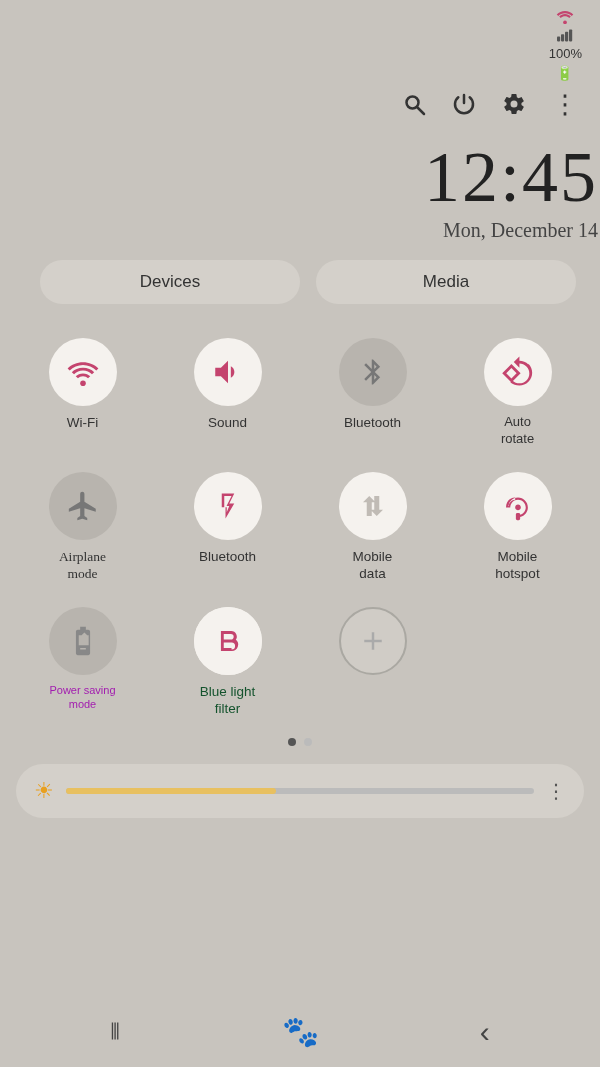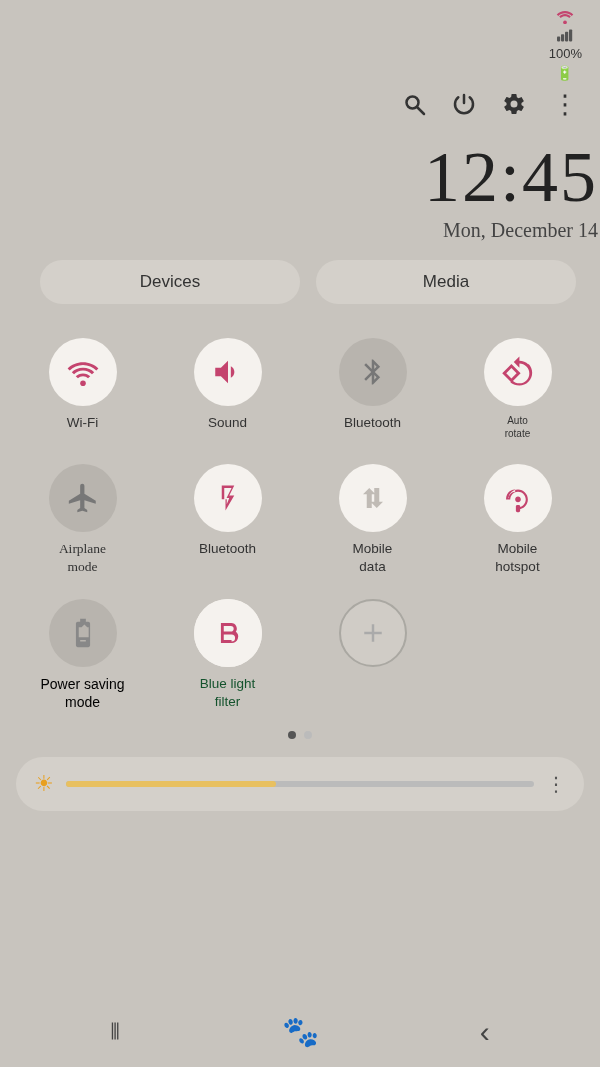--- a/index.html
+++ b/index.html
@@ -273,21 +273,21 @@
     </div>
     <span class="qs-label">Bluetooth</span>
   </div>
 
   <div class="qs-item">
     <div class="qs-circle active">
       <svg width="34" height="34" viewBox="0 0 24 24">
         <path fill="#c4446e" d="M7.34 6.41L.86 12.9l6.49 6.48 6.49-6.48-6.5-6.49zM3.69 12.9l3.65-3.66L11 12.9l-3.66 3.65-3.65-3.65zm15.67-6.26C17.61 4.88 15.3 4 13 4V1L9 5l4 4V6c1.79 0 3.58.68 4.95 2.05 2.73 2.73 2.73 7.17 0 9.9C16.58 19.32 14.79 20 13 20c-1.79 0-3.58-.68-4.95-2.05l-1.41 1.41C8.43 20.79 10.71 21.5 13 21.5c2.3 0 4.61-.87 6.36-2.63 3.52-3.51 3.52-9.21 0-12.73z"></path>
       </svg>
     </div>
-    <span class="qs-label" style="text-align:center;font-size:10px;color:#333;">Auto<br>rotate</span>
+    <span class="qs-label" style="text-align:center;font-size:13px;color:#333;">Auto<br>rotate</span>
   </div>
 
   <div class="qs-item">
     <div class="qs-circle inactive">
       <svg width="34" height="34" viewBox="0 0 24 24">
         <path fill="#777" d="M21 16v-2l-8-5V3.5c0-.83-.67-1.5-1.5-1.5S10 2.67 10 3.5V9l-8 5v2l8-2.5V19l-2 1.5V22l3.5-1 3.5 1v-1.5L13 19v-5.5l8 2.5z"></path>
       </svg>
     </div>
     <span class="qs-label" style="text-align:center;font-size:13.5px;color:#333;font-family:Liberation Serif, serif;">Airplane<br>mode</span>
   </div>
@@ -319,21 +319,21 @@
     </div>
     <span class="qs-label" style="text-align:center;font-size:13.5px;color:#333;">Mobile<br>hotspot</span>
   </div>
 
   <div class="qs-item">
     <div class="qs-circle inactive">
       <svg width="34" height="34" viewBox="0 0 24 24">
         <path fill="#888" d="M15.67 4H14V2h-4v2H8.33C7.6 4 7 4.6 7 5.33v15.33C7 21.4 7.6 22 8.33 22h7.33c.74 0 1.34-.6 1.34-1.33V5.33C17 4.6 16.4 4 15.67 4zm-1.67 14h-4v-1h4v1zm1-3H9V8h2l2-2 2 2h1v7z"></path>
       </svg>
     </div>
-    <span class="qs-label" style="text-align:center;font-size:14px;color:#000000;">Power saving<br>mode</span>
+    <span class="qs-label" style="text-align:center;font-size:11px;color:#a21caf;">Power saving<br>mode</span>
   </div>
 
 
   <div class="qs-item">
     <div class="qs-circle active">
 
       <div style="width:68px;height:68px;border-radius:50%;background:#f5f2ee;display:flex;align-items:center;justify-content:center;">
         <svg width="34" height="34" viewBox="0 0 24 24">
           <path fill="#c4446e" d="M17.12 11.73A4 4 0 0 0 14 5H7v14h7.5a4.5 4.5 0 0 0 2.62-8.27zM9 7h5a2 2 0 0 1 0 4H9V7zm5.5 10H9v-4h5.5a2.5 2.5 0 0 1 0 5z"></path>
         </svg>

